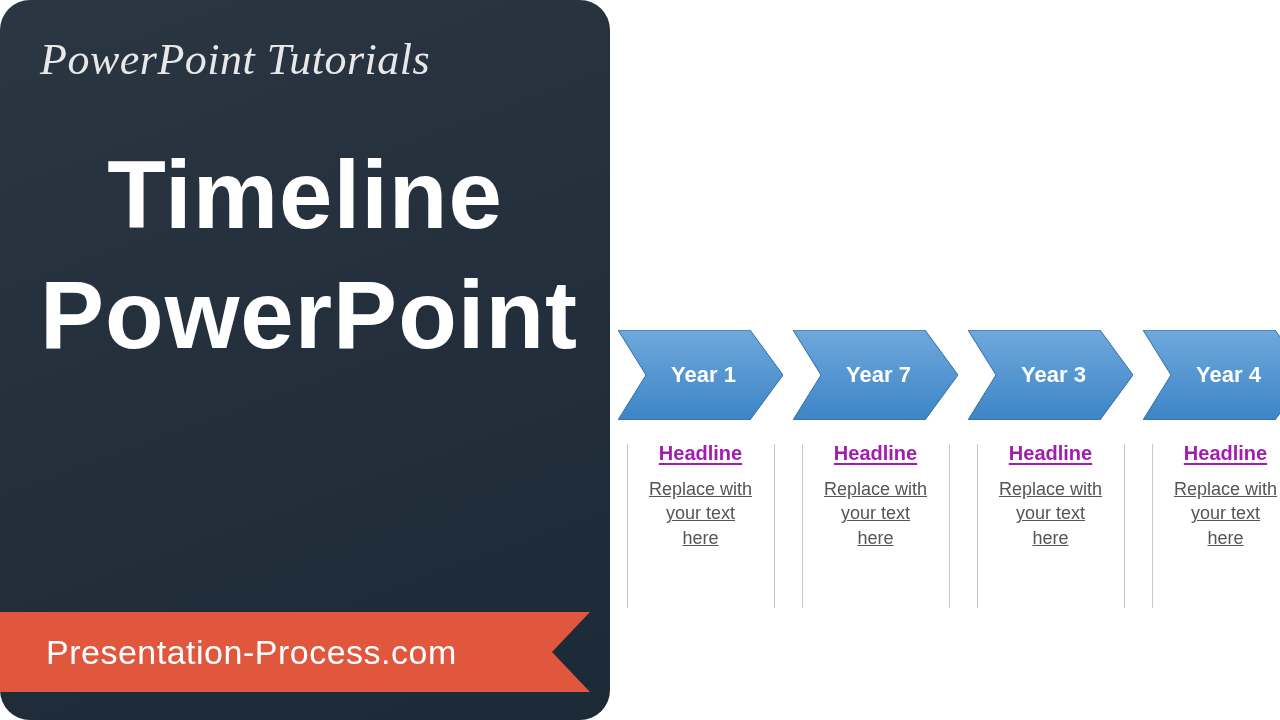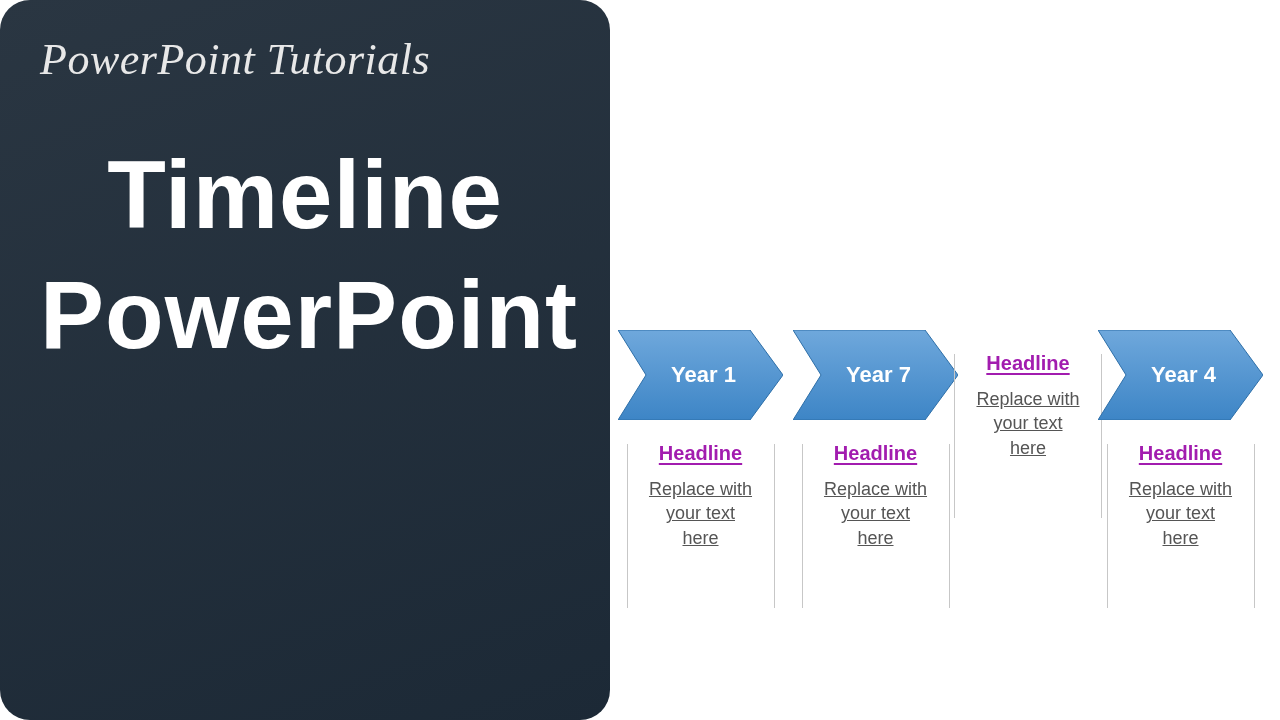--- a/index.html
+++ b/index.html
@@ -133,20 +133,23 @@
 </style>
 </head>
 <body>
 
 <div class="left-panel">
   <div class="subtitle">PowerPoint Tutorials</div>
   <div class="main-title">
     <span>Timeline</span>
     <span>PowerPoint</span>
   </div>
+  <div class="ribbon">
+    <span>Presentation-Process.com</span>
+  </div>
 </div>
 
 <div class="right-panel">
   <div class="timeline">
 
     <div class="step">
       <div class="chevron-wrap">
         <svg class="chevron-svg" viewBox="0 0 165 90">
           <defs>
               <linearGradient id="g1" x1="0" y1="0" x2="0" y2="1">
@@ -177,20 +180,32 @@
         </svg>
         <div class="chevron-label">Year 7</div>
       </div>
       <div class="below">
         <div class="headline">Headline</div>
         <div class="bodytext">Replace with your text here</div>
       </div>
     </div>
 
     <div class="step">
+      <div class="chevron-wrap">
+        <svg class="chevron-svg" viewBox="0 0 165 90">
+          <defs>
+              <linearGradient id="g3" x1="0" y1="0" x2="0" y2="1">
+            <stop offset="0" stop-color="#6fa8dc"></stop>
+                <stop offset="1" stop-color="#3d85c6"></stop>
+          </linearGradient>
+            </defs>
+          <polygon points="0,0 132,0 165,45 132,90 0,90 28,45" fill="url(#g3)" stroke="#2e6fa8" stroke-width="1"></polygon>
+        </svg>
+        <div class="chevron-label">Year 3</div>
+      </div>
       <div class="below">
         <div class="headline">Headline</div>
         <div class="bodytext">Replace with your text here</div>
       </div>
     </div>
 
     <div class="step">
       <div class="chevron-wrap">
         <svg class="chevron-svg" viewBox="0 0 165 90">
           <defs>

